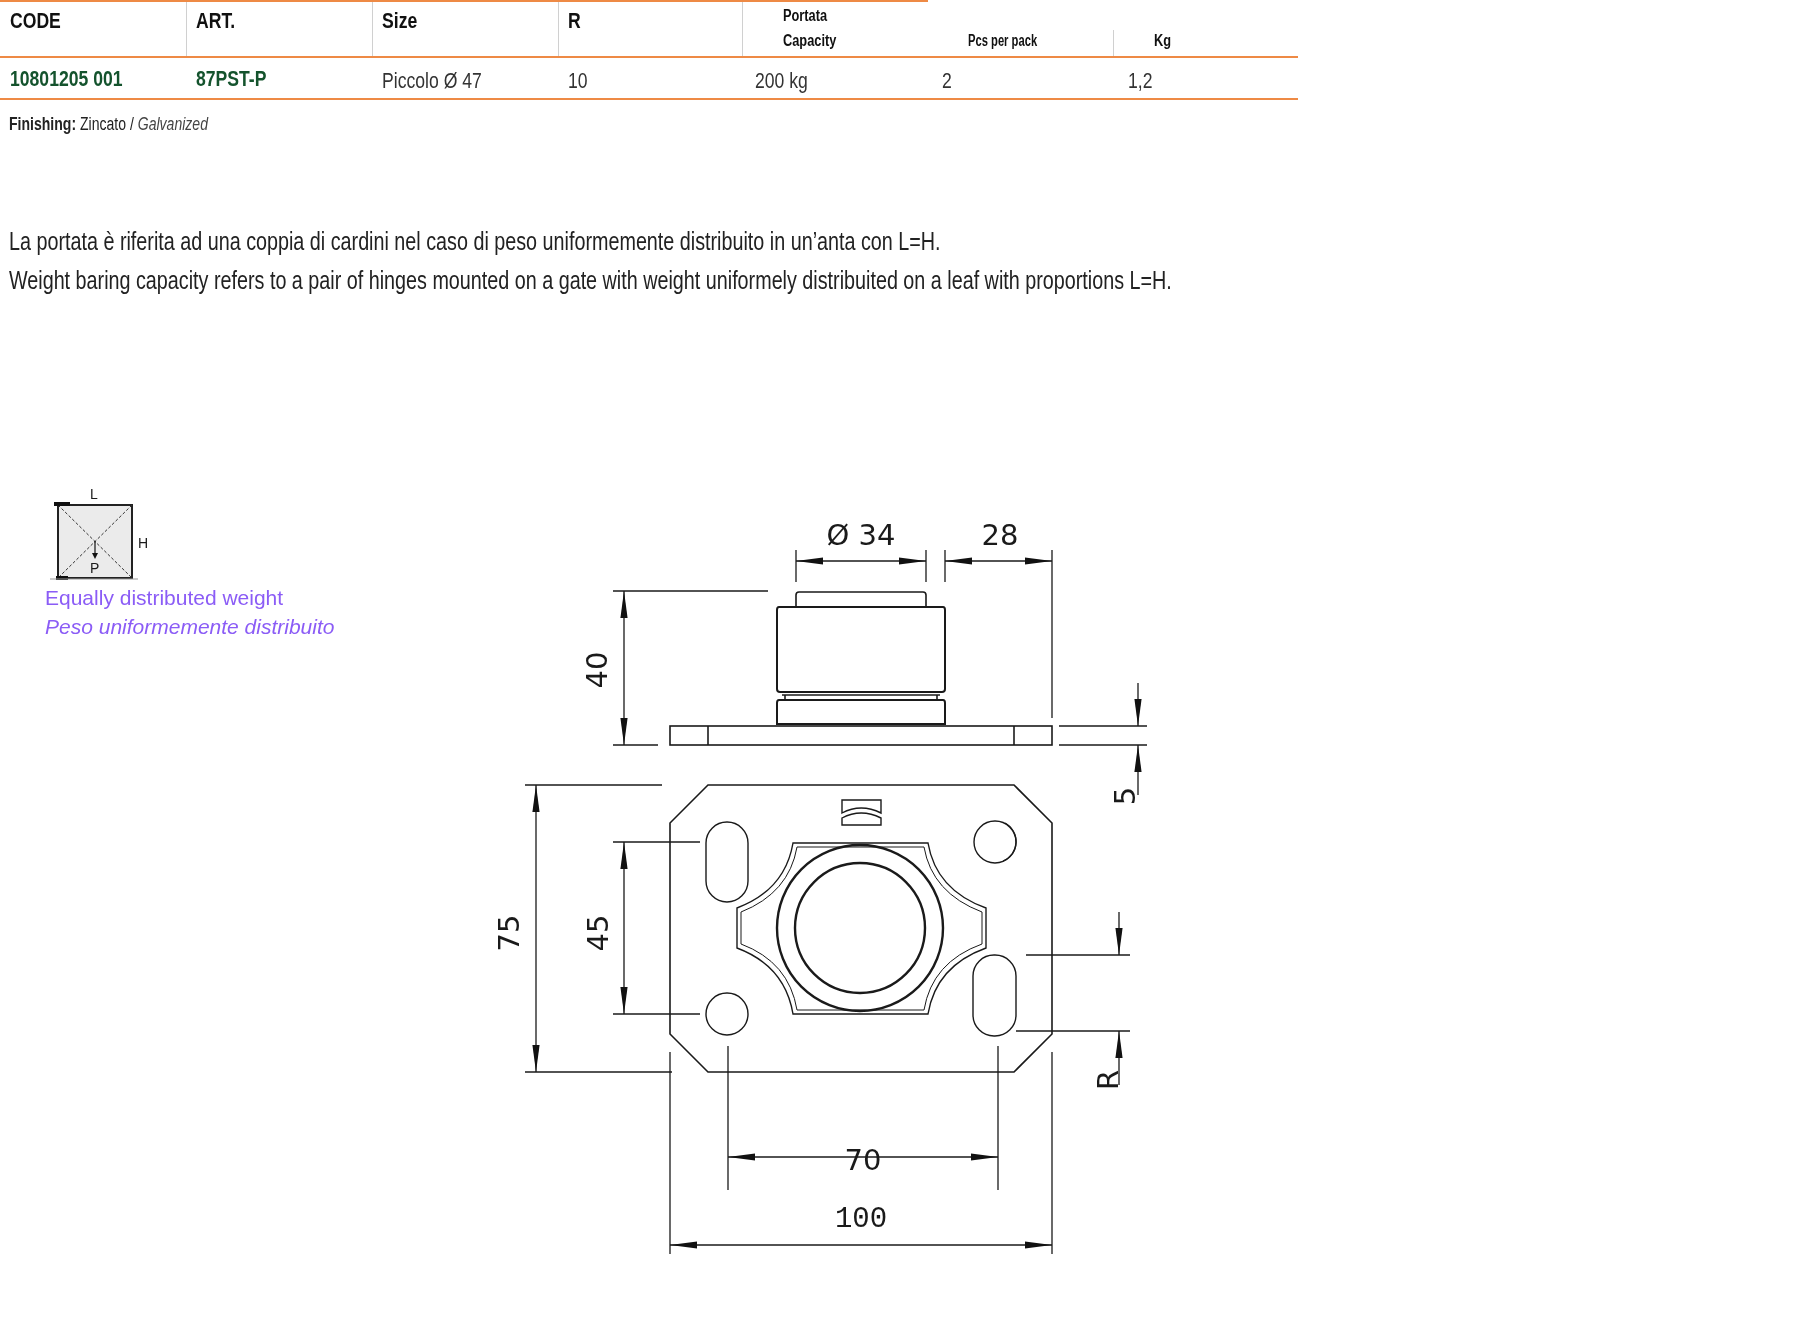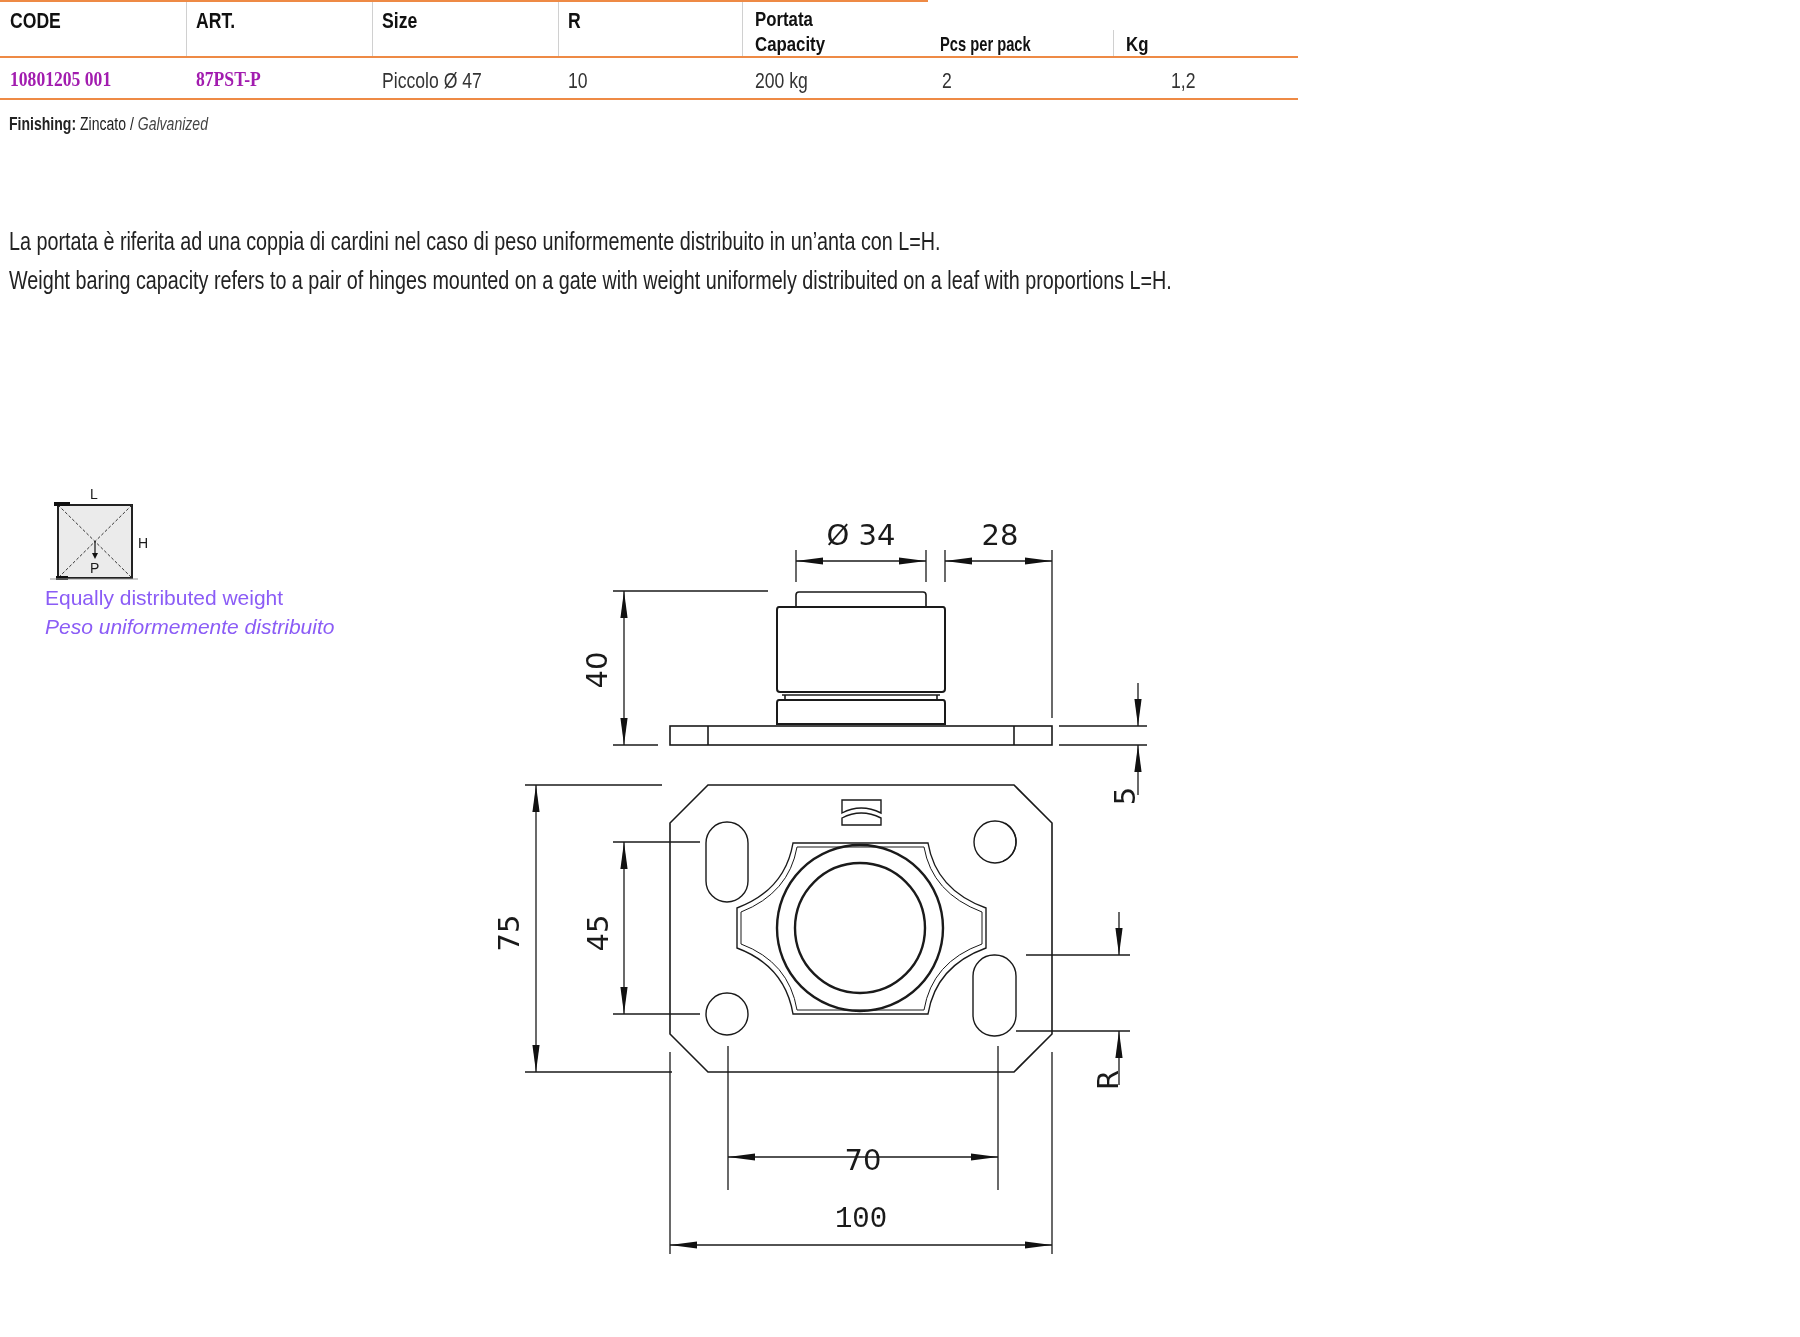--- a/index.html
+++ b/index.html
@@ -6,23 +6,23 @@
   body { width:1800px; height:1337px; position:relative; overflow:hidden; font-family:"Liberation Sans", sans-serif; color:#1a1a1a; }
   .abs { position:absolute; }
   .cond { display:inline-block; transform-origin:left center; transform:scaleX(0.80); white-space:nowrap; }
   .cond-c { display:inline-block; transform-origin:center center; transform:scaleX(0.80); white-space:nowrap; }
 
   
   .tbl { position:absolute; left:0; top:0; width:1298px; height:100px; }
   .hline { position:absolute; left:0; height:2px; background:#ee8a45; }
   .vsep { position:absolute; width:1px; background:#d0d0d0; }
   .hcell { position:absolute; font-weight:bold; font-size:22px; color:#111; }
-  .hsub { position:absolute; font-weight:bold; font-size:21px; color:#111; }
+  .hsub { position:absolute; font-weight:bold; font-size:16px; color:#111;margin-left:28px; }
   .dcell { position:absolute; font-size:22px; color:#333; }
-  .dcell.bold { font-weight:bold; color:#a21caf;font-family:Liberation Serif, serif; }
+  .dcell.bold { font-weight:bold; color:#14532d; }
   .boxinfo { position:absolute; left:928px; top:0; width:370px; height:29px; background:#e8731e; color:#fbe0c8; font-size:22px; text-align:center; line-height:29px; }
 
   .finishing { position:absolute; left:9px; top:114px; font-size:18px; color:#222; }
   .finishing b { font-weight:bold; }
   .finishing i { color:#444; }
 
   .para { position:absolute; left:9px; font-size:25px; color:#222; }
 
   .legend-text { position:absolute; left:45px; font-size:21px; color:#8b5cf6; }
   .legend-text.it { font-style:italic; }
@@ -49,21 +49,21 @@
   <div class="hsub" style="left:755px;top:32px;"><span class="cond">Capacity</span></div>
   <div class="hsub" style="left:940px;top:32px;"><span class="cond" style="transform:scaleX(0.70);">Pcs per pack</span></div>
   <div class="hsub" style="left:1126px;top:32px;"><span class="cond">Kg</span></div>
 
   <div class="dcell bold" style="left:10px;top:66px;"><span class="cond">10801205 001</span></div>
   <div class="dcell bold" style="left:196px;top:66px;"><span class="cond">87PST-P</span></div>
   <div class="dcell" style="left:382px;top:68px;"><span class="cond">Piccolo Ø 47</span></div>
   <div class="dcell" style="left:568px;top:68px;"><span class="cond">10</span></div>
   <div class="dcell" style="left:755px;top:68px;"><span class="cond">200 kg</span></div>
   <div class="dcell" style="left:942px;top:68px;"><span class="cond">2</span></div>
-  <div class="dcell" style="left:1128px;top:68px;margin-left:43px;"><span class="cond">1,2</span></div>
+  <div class="dcell" style="left:1128px;top:68px;"><span class="cond">1,2</span></div>
 </div>
 
 <div class="finishing">
   <span class="cond" style="transform:scaleX(0.78);">
     <b>Finishing:</b>
     <span>Zincato</span><span> / </span><i>Galvanized</i>
   </span>
 </div>
 
 <div class="para" style="top:227px;"><span class="cond" style="transform:scaleX(0.79);">La portata è riferita ad una coppia di cardini nel caso di peso uniformemente distribuito in un’anta con L=H.</span></div>

